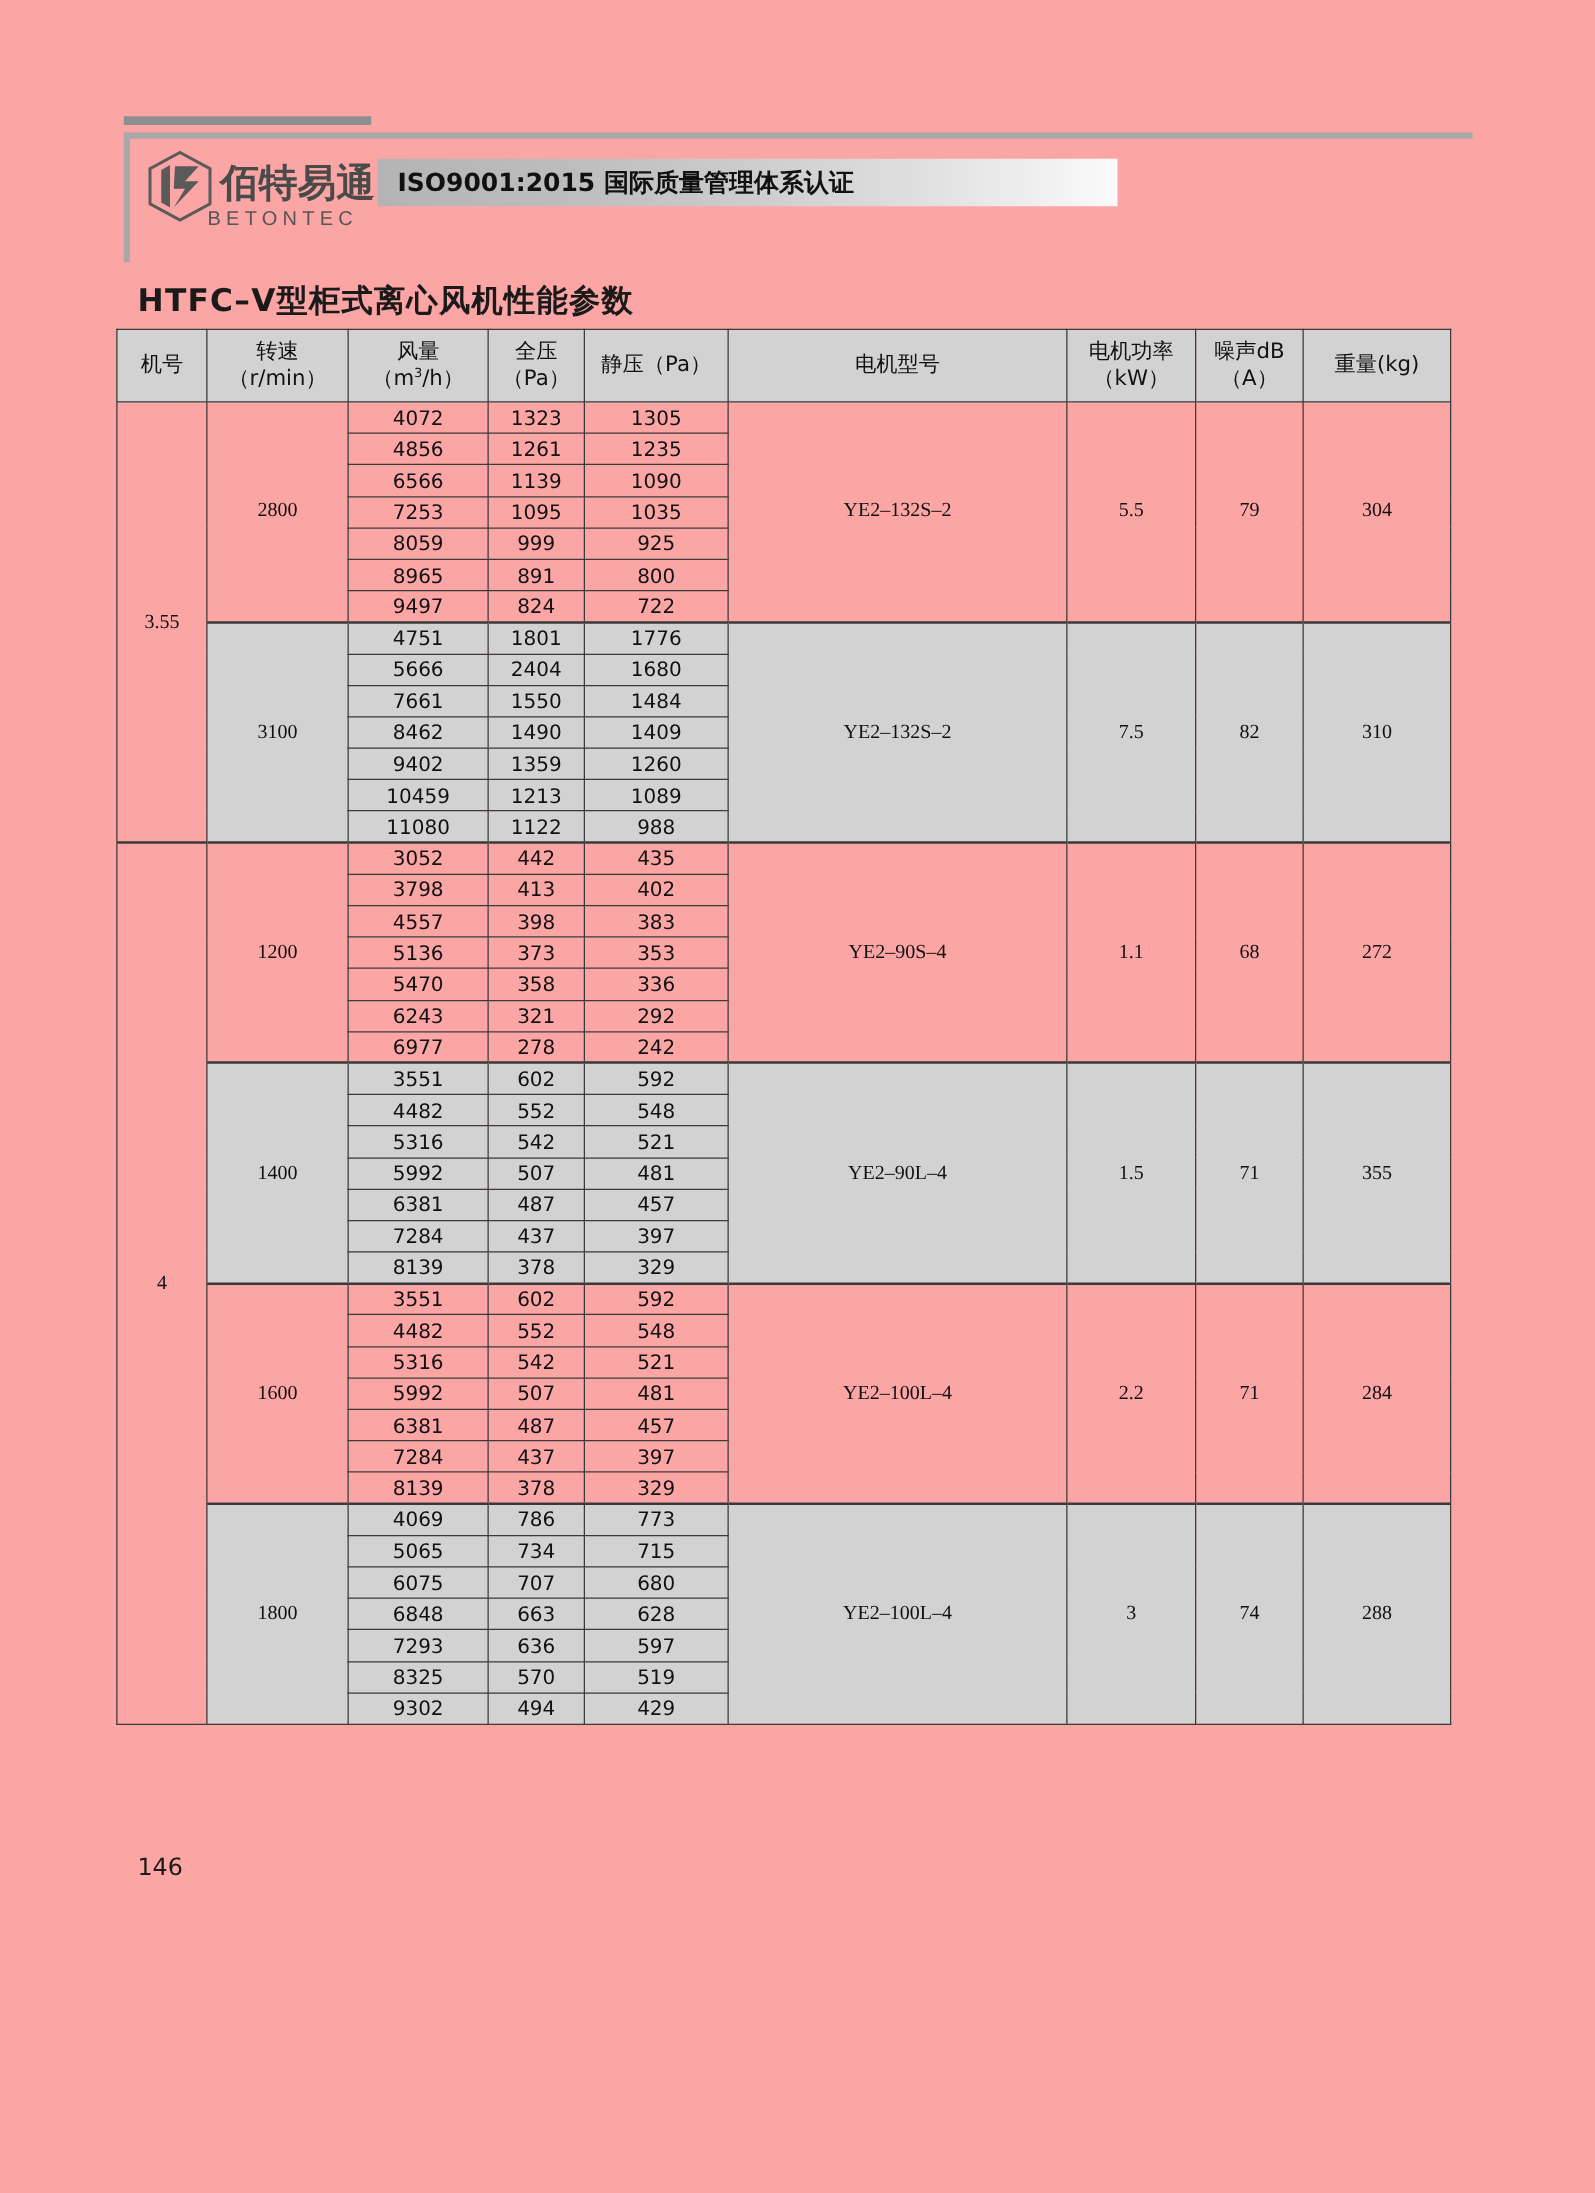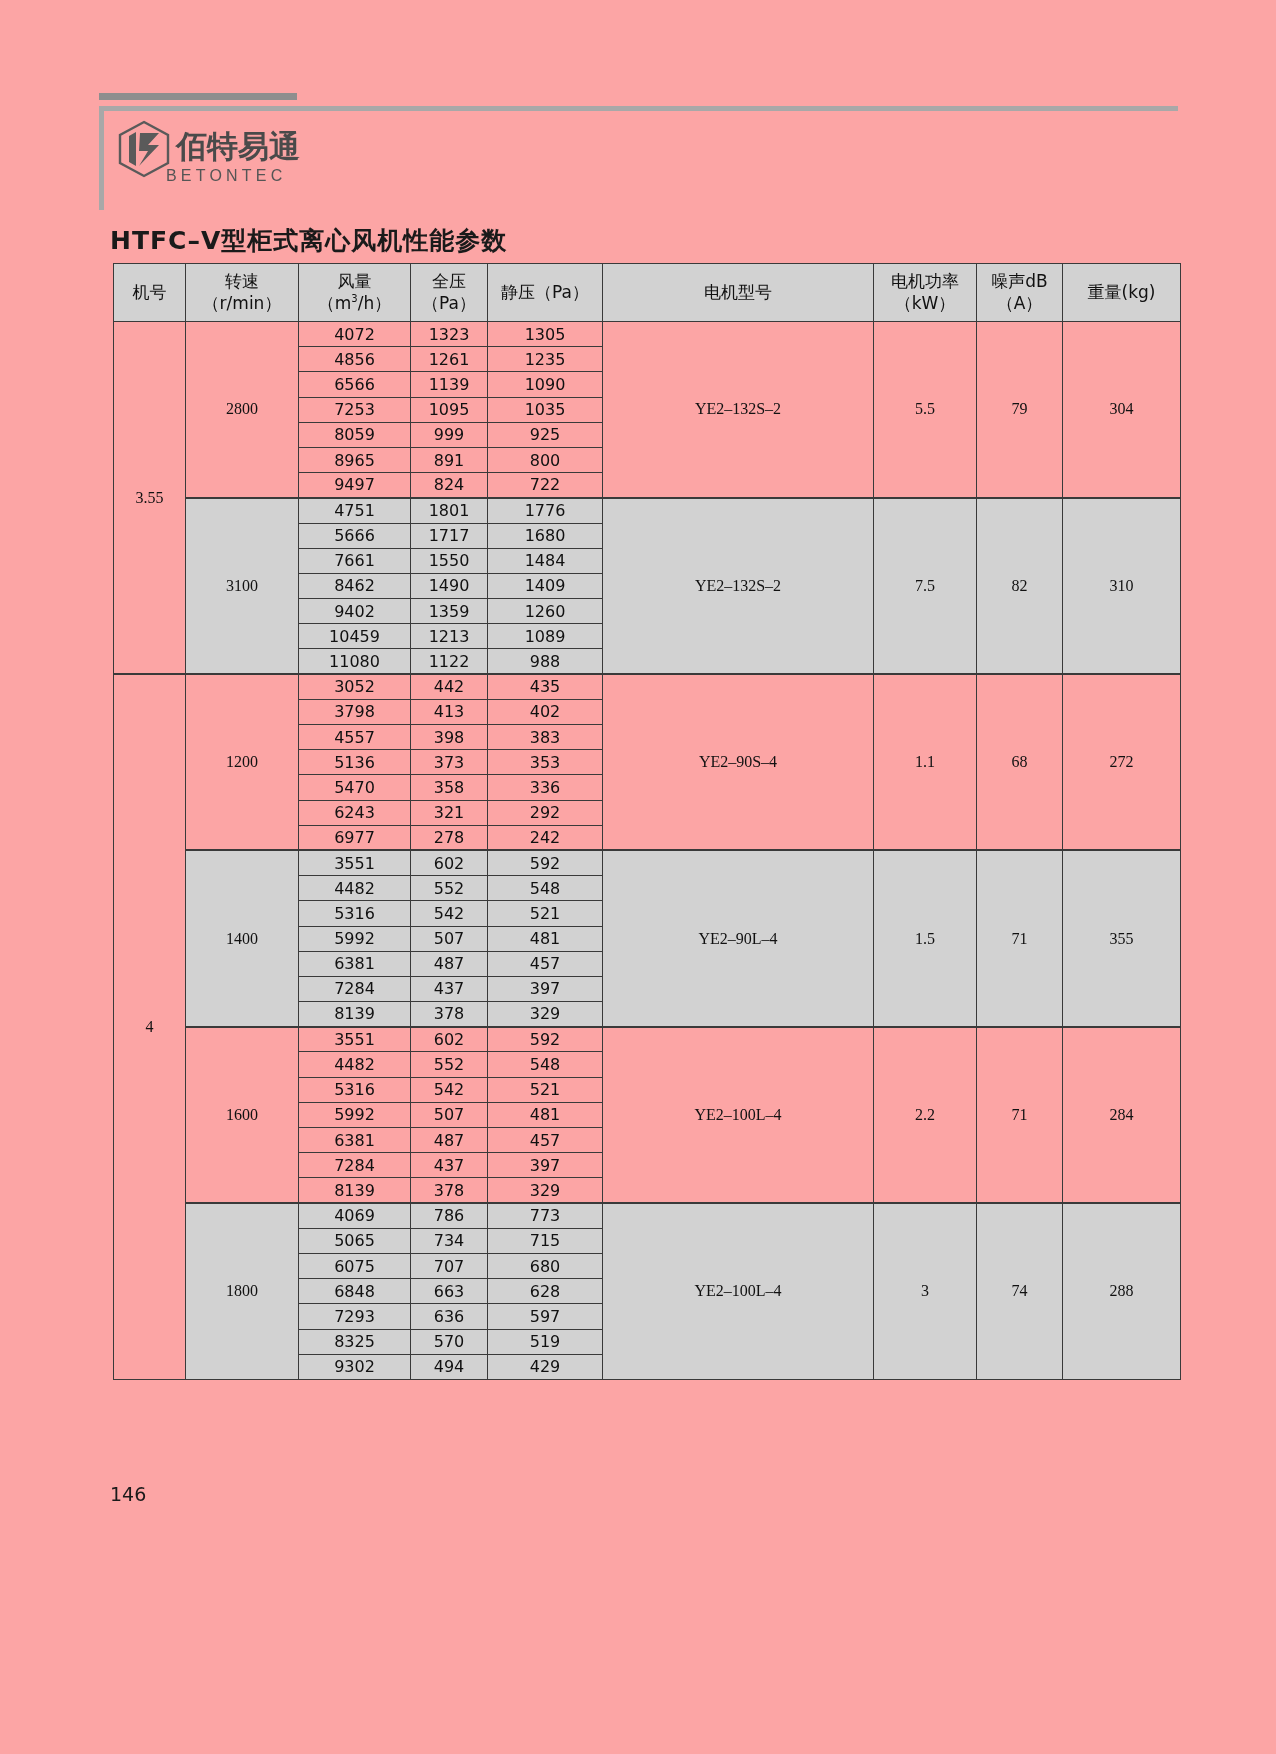--- a/index.html
+++ b/index.html
@@ -98,21 +98,21 @@
     font-weight: 700;
     color: #1a1a1a;
     letter-spacing: 1px;
     white-space: nowrap;
     font-family: "DejaVu Sans", "Liberation Sans", sans-serif;
   }
 
   
   .table-wrap {
     position: absolute;
-    left: 113px; top: 263px;
+    left: 93px; top: 263px;
     width: 1067px;
   }
   table.perf {
     border-collapse: collapse;
     width: 1067px;
     table-layout: fixed;
     font-family: "DejaVu Sans", "Liberation Sans", sans-serif;
   }
   table.perf th, table.perf td {
     border: 1px solid #3a3a3a;
@@ -186,20 +186,23 @@
         </g>
         <g fill="#5a5a5a">
           <path d="M11 16 L18 12 L18 46 L11 42 Z"></path>
           <path d="M22 13 L41 13 L30 25 L41 25 L21 46 L30 31 L21 31 Z"></path>
         </g>
       </svg>
       <div class="logo-cn">佰特易通</div>
       <div class="logo-en">BETONTEC</div>
     </div>
 
+    <div class="iso-band">
+      <div class="iso-text">ISO9001:2015 国际质量管理体系认证</div>
+    </div>
   </div>
 
   <div class="doc-title">HTFC–V型柜式离心风机性能参数</div>
 
   <div class="table-wrap">
     <table class="perf">
       <colgroup>
         <col class="c-size">
           <col class="c-rpm">
           <col class="c-flow">
@@ -293,21 +296,21 @@
             <td class="shade">4751</td>
             <td class="shade">1801</td>
             <td class="shade">1776</td>
             <td class="model shade" rowspan="7">YE2–132S–2</td>
             <td class="kw shade" rowspan="7">7.5</td>
             <td class="db shade" rowspan="7">82</td>
             <td class="wt shade" rowspan="7">310</td>
           </tr>
           <tr>
             <td class="shade">5666</td>
-            <td class="shade">1717</td>
+            <td class="shade">2404</td>
             <td class="shade">1680</td>
           </tr>
           <tr>
             <td class="shade">7661</td>
             <td class="shade">1550</td>
             <td class="shade">1484</td>
           </tr>
           <tr>
             <td class="shade">8462</td>
             <td class="shade">1490</td>

